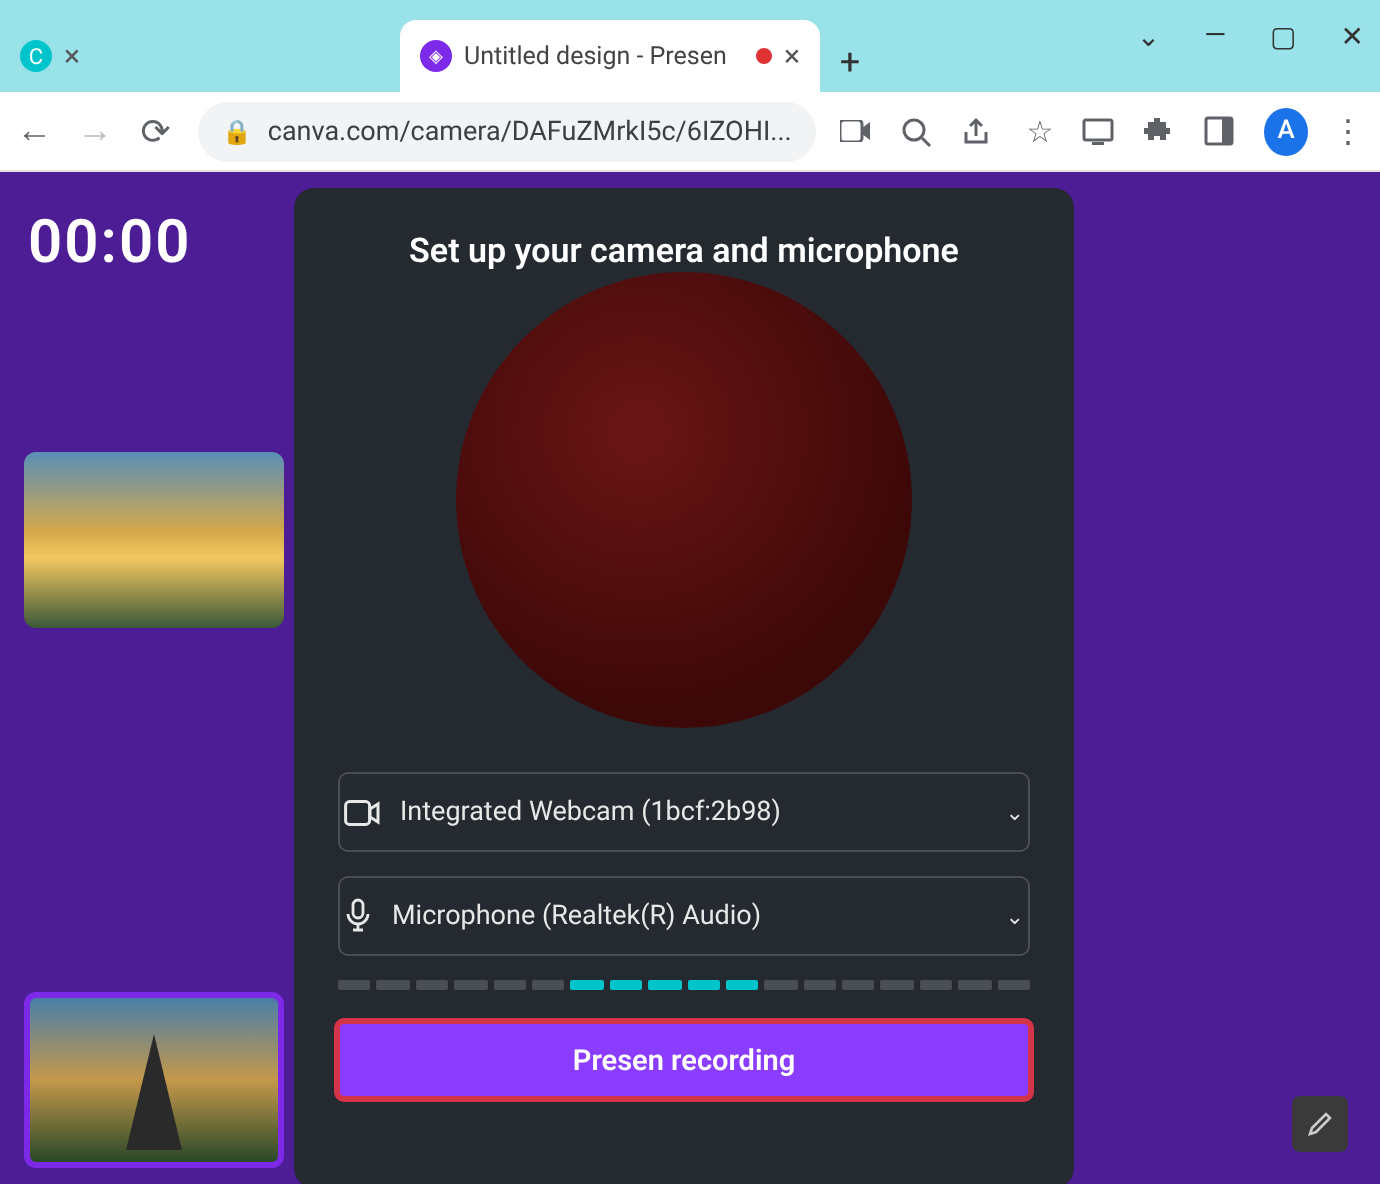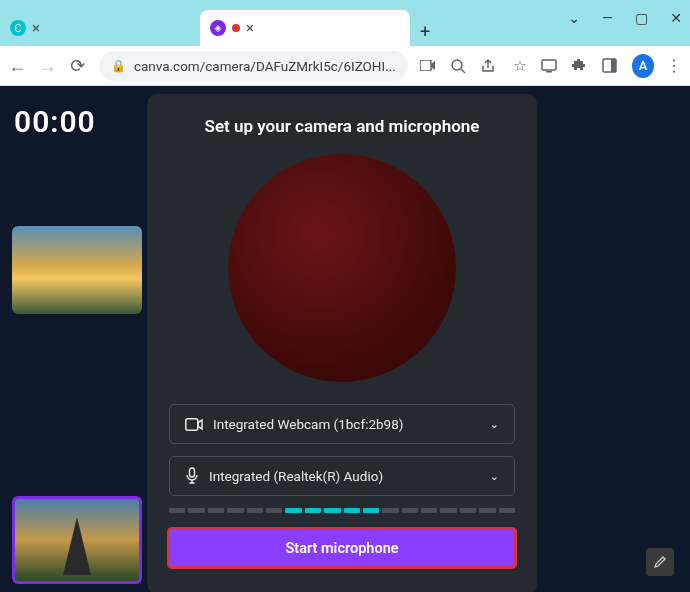--- a/index.html
+++ b/index.html
@@ -23,52 +23,53 @@
 .toolbar { height:40px; background:#fff; display:flex; align-items:center; padding:0 8px; gap:12px; border-bottom:1px solid #e0e0e0; }
 .navbtn { color:#5f6368; font-size:18px; cursor:pointer; width:20px; text-align:center; }
 .navbtn.disabled { color:#bbb; }
 .urlbar { flex:1; height:30px; background:#f1f3f4; border-radius:15px; display:flex; align-items:center; padding:0 12px; gap:8px; font-size:13.5px; color:#3c4043; }
 .urlbar .lock { font-size:12px; }
 .tbicon { color:#5f6368; font-size:15px; cursor:pointer; width:20px; text-align:center; }
 .avatar { width:24px; height:24px; border-radius:50%; background:#1a73e8; color:#fff; display:flex; align-items:center; justify-content:center; font-size:13px; font-weight:500; }
 .menu3 { color:#5f6368; font-size:16px; cursor:pointer; }
 
 
-.page { position:relative; height:506px; background:#0f172a; overflow:hidden; }
+.page { position:relative; height:506px; background:#4c1d95; overflow:hidden; }
 .timer { position:absolute; left:14px; top:18px; color:#fff; font-size:30px; font-weight:600; letter-spacing:1px; }
 .bgtext { position:absolute; right:30px; top:18px; color:#888; font-size:30px; font-weight:400; }
 .thumb { position:absolute; left:12px; width:130px; height:88px; border-radius:6px; overflow:hidden; }
 .thumb.t1 { top:140px; background:linear-gradient(to bottom,#5a8fb8 0%,#d4a84a 45%,#f4c860 60%,#3a5838 100%); }
 .thumb.t2 { top:410px; border:3px solid #7d2ae8; background:linear-gradient(to bottom,#4a7fa8 0%,#c4984a 50%,#2a4828 100%); display:flex; align-items:flex-end; justify-content:center; }
 .eiffel { width:0; height:0; border-left:14px solid transparent; border-right:14px solid transparent; border-bottom:58px solid #2a2a2a; margin-bottom:6px; }
 .editbtn { position:absolute; right:16px; bottom:16px; width:28px; height:28px; background:#3a3a3a; border-radius:4px; display:flex; align-items:center; justify-content:center; color:#ccc; font-size:14px; cursor:pointer; }
 
 
 .modal { position:absolute; left:147px; top:8px; width:390px; height:500px; background:#252a30; border-radius:10px; padding:22px 0 0; }
-.modal-title { color:#fff; font-size:17px; font-weight:600; text-align:center; margin-bottom:18px; }
+.modal-title { color:#fff; font-size:17px; font-weight:600; text-align:center; }
 .preview { width:228px; height:228px; margin:0 auto 22px; border-radius:50%; background:radial-gradient(circle at 40% 35%,#6b1515,#3d0808 70%); }
-.dd { margin:0 22px 12px; height:40px; border:1px solid #4a4f55; border-radius:5px; display:flex; align-items:center; padding:0 15px; color:#e8e8e8; font-size:13.5px; cursor:pointer; gap:10px; }
+.dd { margin:0 22px 12px; height:40px; border:1px solid #4a4f55; border-radius:5px; display:flex; align-items:center; padding:0 2px; color:#e8e8e8; font-size:13.5px; cursor:pointer; gap:10px; }
 .dd .chev { margin-left:auto; font-size:11px; }
 .meter { margin:4px 22px 14px; display:flex; gap:3px; }
 .meter .seg { flex:1; height:5px; background:#4a4f55; border-radius:1px; }
 .meter .seg.on { background:#00c4cc; }
 .startbtn { margin:0 20px; height:42px; background:#8b3dff; border:3px solid #d4344a; border-radius:5px; display:flex; align-items:center; justify-content:center; color:#fff; font-size:14.5px; font-weight:600; cursor:pointer; }
 
 svg { display:block; }
 </style>
 </head>
 <body>
 
 <div class="titlebar">
   <div class="tab inactive">
     <span class="favicon canva">C</span>
     <span class="close">×</span>
   </div>
   <div class="tab active">
     <span class="favicon canva2">◈</span>
+    <span class="title">Untitled design - Presen</span>
     <span class="rec"></span>
     <span class="close">×</span>
   </div>
   <div class="newtab">+</div>
   <div class="wincontrols">
     <span>⌄</span>
     <span>—</span>
     <span>▢</span>
     <span>✕</span>
   </div>
@@ -144,21 +145,21 @@
         </svg>
       <span>Integrated Webcam (1bcf:2b98)</span>
       <span class="chev">⌄</span>
     </div>
 
     <div class="dd">
       <svg width="14" height="18" viewBox="0 0 14 18">
           <rect x="4.5" y="1" width="5" height="9" rx="2.5" fill="none" stroke="#e8e8e8" stroke-width="1.4"></rect>
           <path d="M2 8 a5 5 0 0 0 10 0 M7 13 v3 M4.5 16 h5" fill="none" stroke="#e8e8e8" stroke-width="1.4"></path>
         </svg>
-      <span>Integrated (Realtek(R) Audio)</span>
+      <span>Microphone (Realtek(R) Audio)</span>
       <span class="chev">⌄</span>
     </div>
 
     <div class="meter" id="meter">
         <div class="seg"></div>
         <div class="seg"></div>
         <div class="seg"></div>
         <div class="seg"></div>
         <div class="seg"></div>
         <div class="seg"></div>
@@ -170,16 +171,16 @@
         <div class="seg"></div>
         <div class="seg"></div>
         <div class="seg"></div>
         <div class="seg"></div>
         <div class="seg"></div>
         <div class="seg"></div>
         <div class="seg"></div>
       </div>
 
     <div class="startbtn">
-      <span>Start microphone</span>
+      <span>Presen recording</span>
     </div>
   </div>
 </div>
 
 </body></html>

